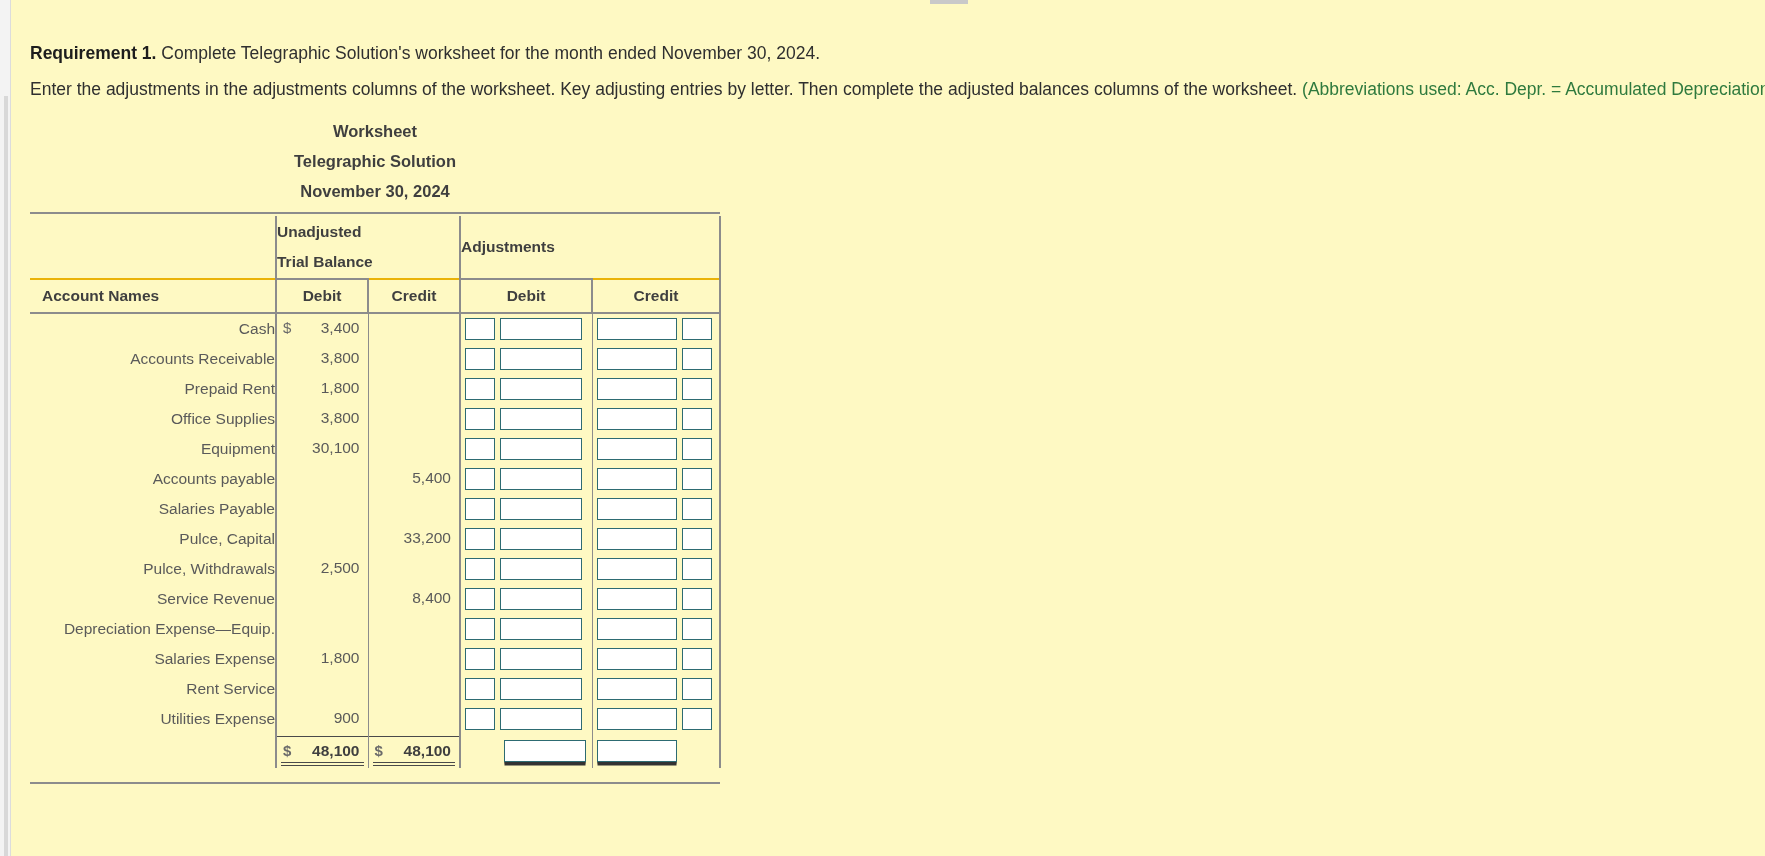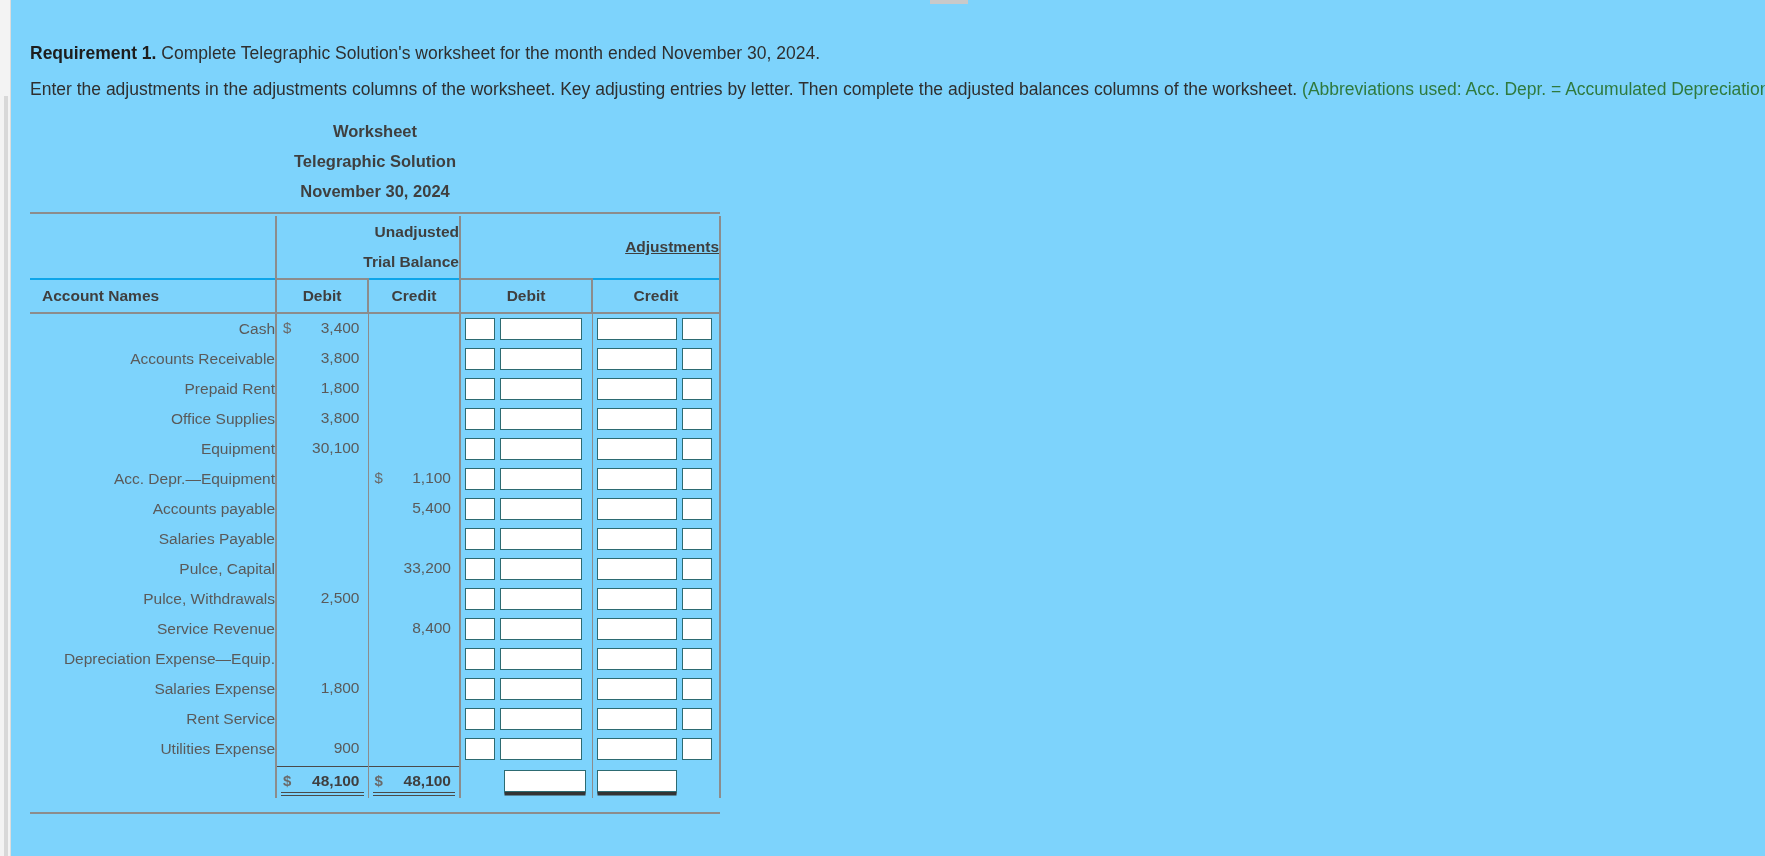--- a/index.html
+++ b/index.html
@@ -1,21 +1,21 @@
 <!DOCTYPE html>
 <html><head>
 <meta charset="utf-8">
 <style>
   html,body{margin:0;padding:0;background:#ffffff;}
   body{
     width:1765px;height:856px;overflow:hidden;
     font-family:"Liberation Sans","DejaVu Sans",sans-serif;
     color:#3a3a3a;-webkit-font-smoothing:antialiased;
   }
-  .page{position:relative;width:1765px;height:856px;background:#7dd3fc;}
+  .page{position:relative;width:1765px;height:856px;background:#fef9c3;}
 
   
   .rail-outer{position:absolute;left:0;top:0;width:10px;height:856px;background:#f3f3f3;border-right:1px solid #dcdcdc;}
   .rail-inner{position:absolute;left:4px;top:96px;width:4px;height:760px;background:#d8d8d8;}
   .top-nub{position:absolute;left:930px;top:0;width:38px;height:4px;background:#c9c9c9;}
 
   .content{position:absolute;left:0;top:0;width:1765px;}
 
   .req-line{position:absolute;left:30px;font-size:17.5px;line-height:20px;color:#2f2f2f;white-space:nowrap;}
   .req-line.l1{top:43px;}
@@ -31,26 +31,26 @@
   table.sheet td,table.sheet th{padding:0;vertical-align:middle;}
 
   .c-acct{width:246px;}
   .c-tbD{width:92px;}
   .c-tbC{width:92px;}
   .c-adjD{width:132px;}
   .c-adjC{width:128px;}
 
   .topline td{border-top:2px solid #8c8c8c;height:2px;font-size:0;line-height:0;}
 
-  .grp{height:62px;text-align:right;font-weight:bold;font-size:15.5px;color:#3f3f3f;margin-left:46px;}
+  .grp{height:62px;text-align:left;font-weight:bold;font-size:15.5px;color:#3f3f3f;margin-left:46px;}
   .grp .gl{display:block;line-height:30px;}
   .vl{border-left:2px solid #8c8c8c;}
   .vr{border-right:2px solid #8c8c8c;}
 
-  .hdrrow td{border-top:2px solid #0ea5e9;border-bottom:2px solid #8c8c8c;height:32px;
+  .hdrrow td{border-top:2px solid #eab308;border-bottom:2px solid #8c8c8c;height:32px;
              font-weight:bold;font-size:15.5px;color:#3f3f3f;text-align:center;}
   .hdrrow td.acct{text-align:left;padding-left:12px;}
   .boxed{border:2px solid #8c8c8c !important;}
 
   .body td{height:30px;font-size:15.5px;color:#5a5a5a;}
   .body td.acct{text-align:right;padding-left:12px;white-space:nowrap;}
 
   .money{position:relative;height:30px;}
   .money .ds{position:absolute;left:6px;top:5px;font-size:15px;color:#6a6a6a;}
   .money .vv{position:absolute;right:8px;top:5px;font-size:15.5px;color:#5a5a5a;}
@@ -119,21 +119,21 @@
           <td colspan="5"></td>
         </tr>
 
         <tr>
           <td class="grp"></td>
           <td class="grp vl" colspan="2">
             <span class="gl">Unadjusted</span>
             <span class="gl">Trial Balance</span>
           </td>
           <td class="grp vl vr" colspan="2">
-            <span class="gl" style="line-height:62px;text-decoration:underline;">Adjustments</span>
+            <span class="gl" style="line-height:62px;">Adjustments</span>
           </td>
         </tr>
 
         <tr class="hdrrow">
           <td class="acct">Account Names</td>
           <td class="boxed">Debit</td>
           <td class="cellC">Credit</td>
           <td class="boxed">Debit</td>
           <td class="cellAC">Credit</td>
         </tr>
@@ -253,47 +253,20 @@
               <td class="cellD">
                 <div class="money">
                   <span class="ds"></span>
                   <span class="vv">30,100</span>
                 </div>
               </td>
               <td class="cellC">
                 <div class="money">
                   <span class="ds"></span>
                   <span class="vv"></span>
-                </div>
-              </td>
-              <td class="cellAD">
-                <div class="inwrap">
-                  <span class="ibox small"></span>
-                  <span class="ibox wide"></span>
-                </div>
-              </td>
-              <td class="cellAC">
-                <div class="inwrap">
-                  <span class="ibox wideC"></span>
-                  <span class="ibox small"></span>
-                </div>
-              </td>
-            </tr>
-            <tr class="body">
-              <td class="acct">Acc. Depr.—Equipment</td>
-              <td class="cellD">
-                <div class="money">
-                  <span class="ds"></span>
-                  <span class="vv"></span>
-                </div>
-              </td>
-              <td class="cellC">
-                <div class="money">
-                  <span class="ds">$</span>
-                  <span class="vv">1,100</span>
                 </div>
               </td>
               <td class="cellAD">
                 <div class="inwrap">
                   <span class="ibox small"></span>
                   <span class="ibox wide"></span>
                 </div>
               </td>
               <td class="cellAC">
                 <div class="inwrap">

